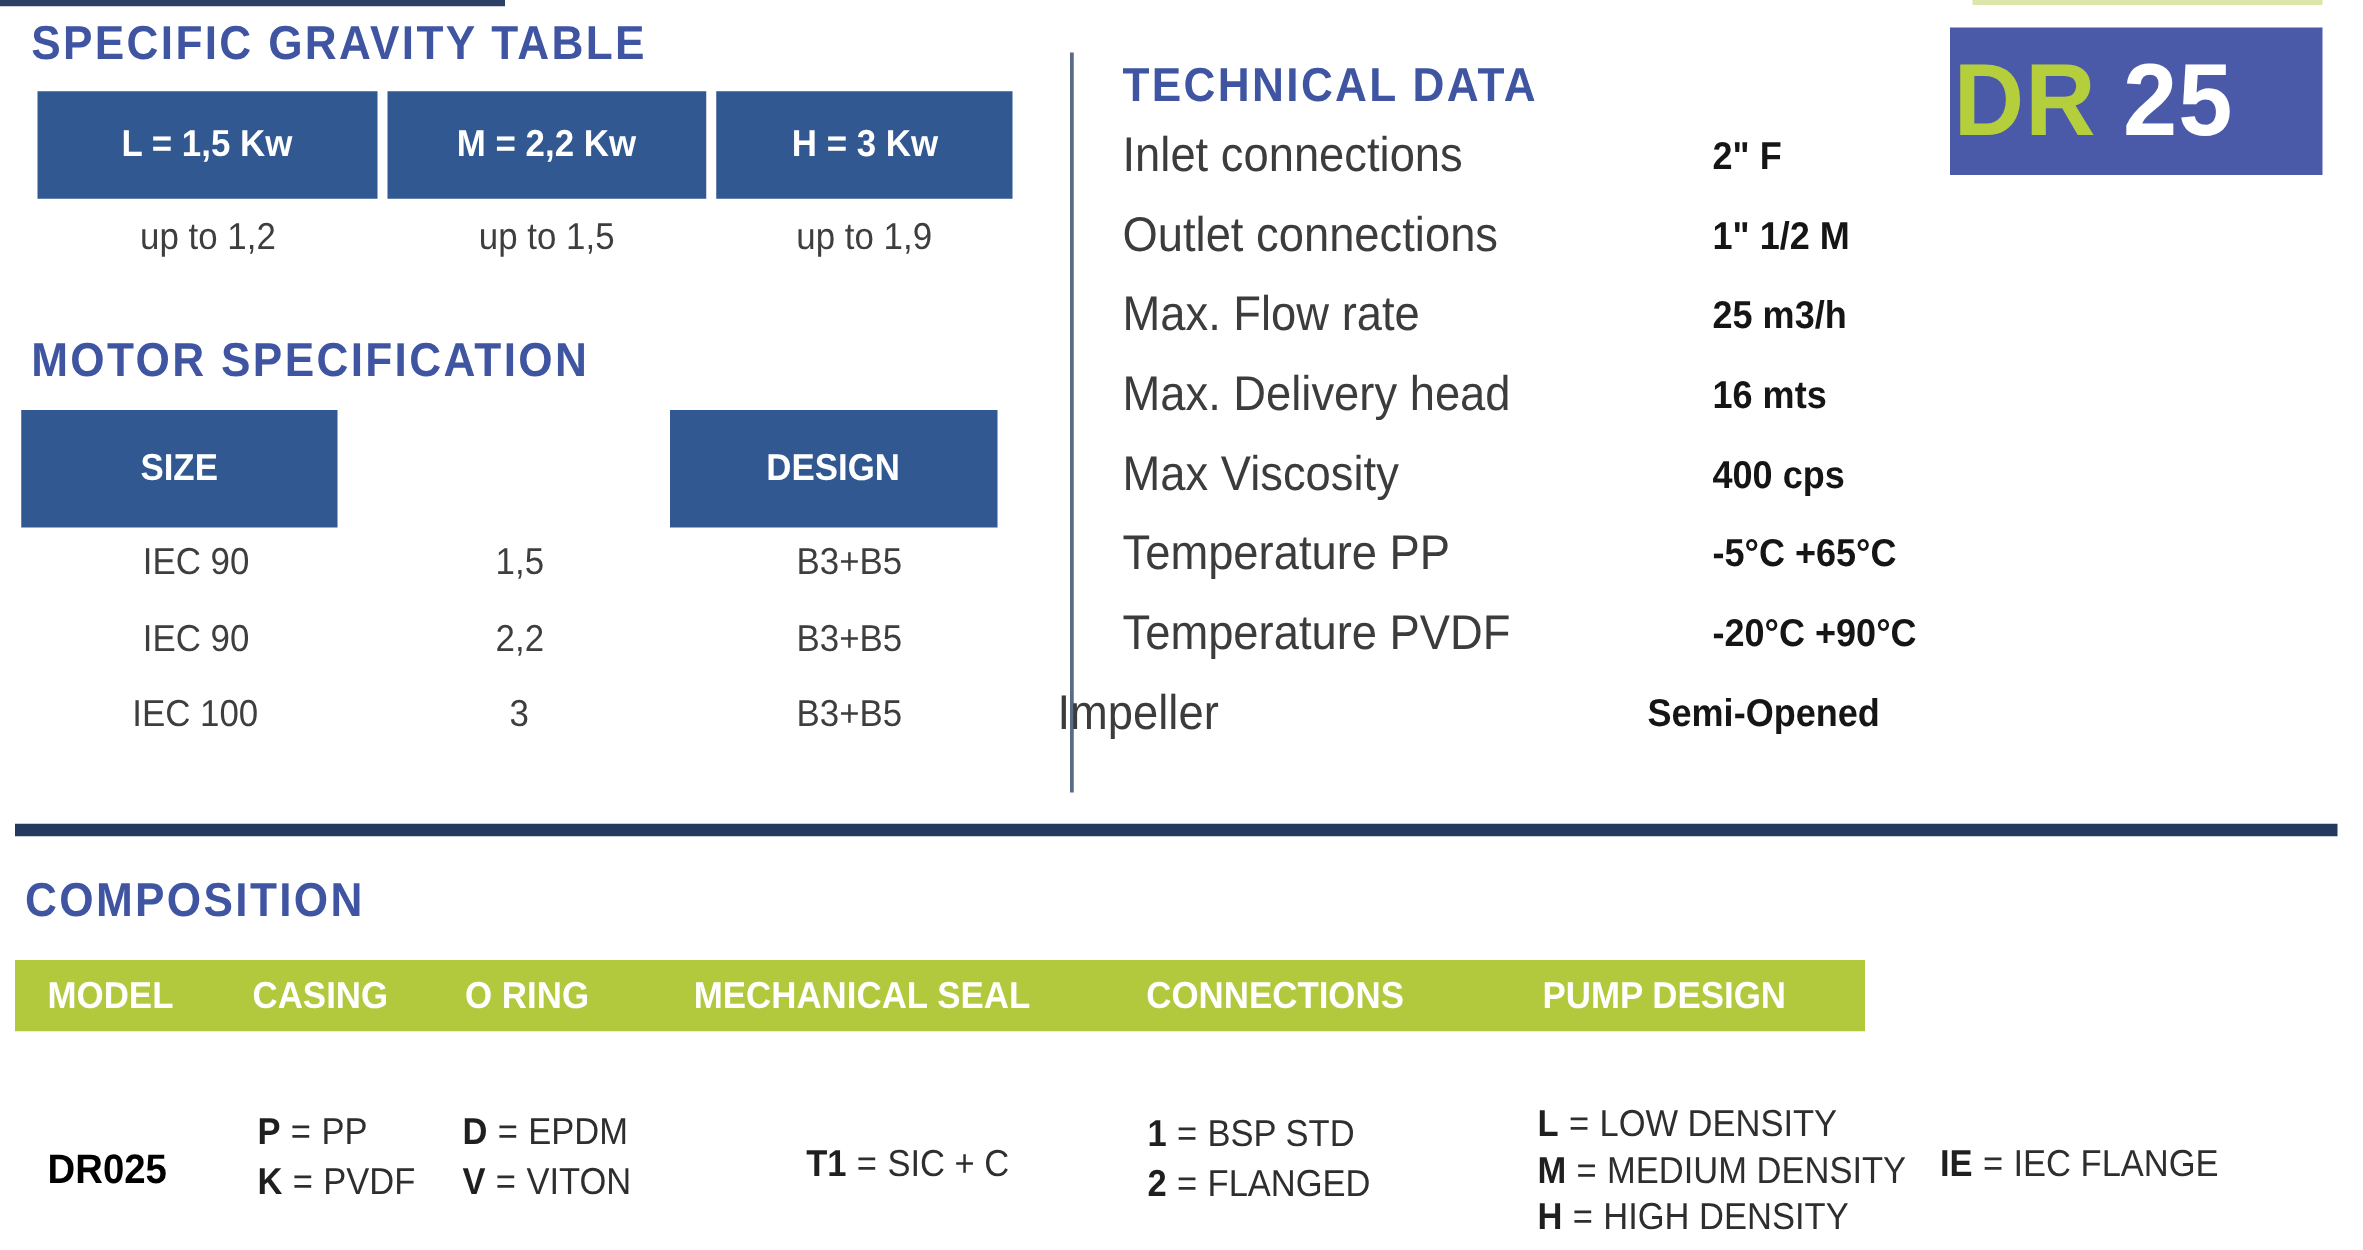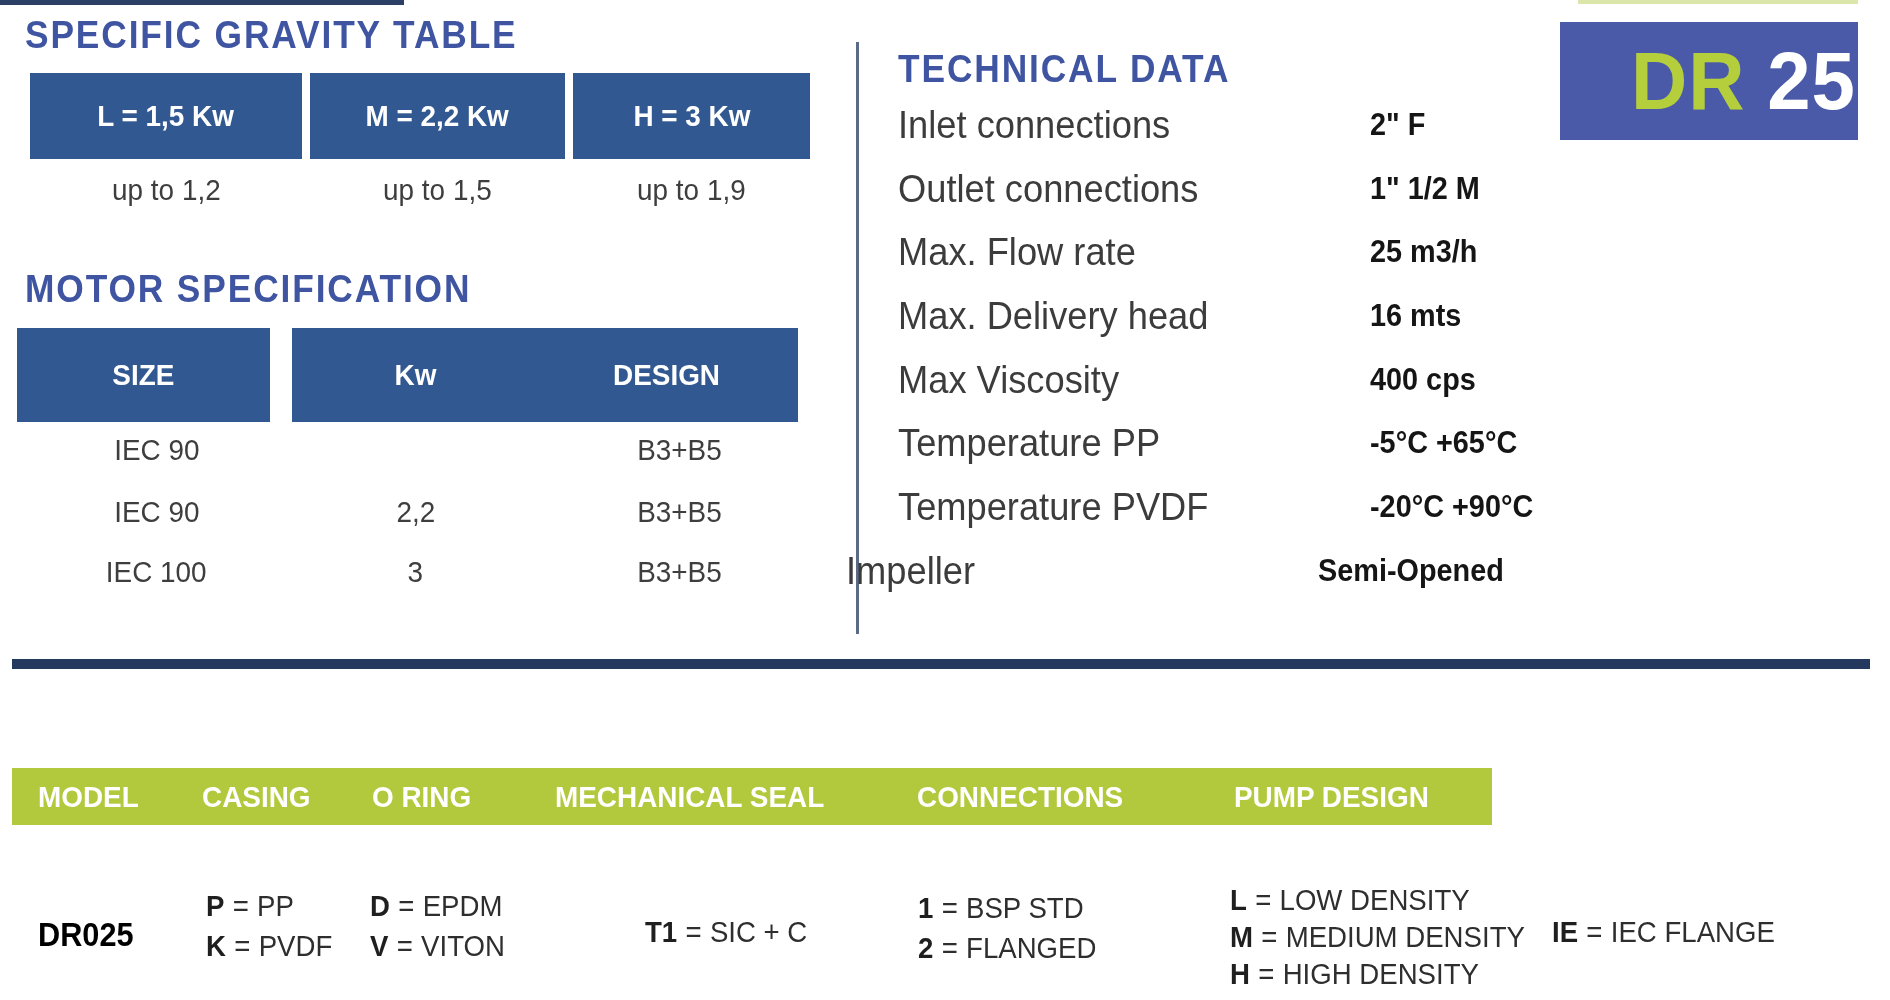--- a/index.html
+++ b/index.html
@@ -21,21 +21,21 @@
   .cond{display:inline-block;transform:scaleX(0.93);transform-origin:0 50%;white-space:nowrap;}
   .cond-c{display:inline-block;transform:scaleX(0.93);white-space:nowrap;}
   .navy-cell{background:var(--table_navy,#315890);color:#ffffff;font-weight:bold;font-size:30px;
              display:flex;align-items:center;justify-content:center;}
   .center-txt{display:flex;align-items:center;justify-content:center;font-size:30px;color:#3E3E3E;}
   .td-row{height:44px;display:flex;align-items:center;}
   .td-label{font-size:39px;color:var(--body_text,#3C3C3C);}
   .td-value{position:absolute;left:472px;font-size:31px;font-weight:bold;color:var(--value_text,#151515);}
   .divider-v{width:3px;background:#5A6B85;}
   .rule-h{background:var(--rule_navy,#24395E);}
-  .badge{background:var(--badge_blue,#4A5AA9);display:flex;align-items:center;justify-content:flex-end;
+  .badge{background:var(--badge_blue,#4A5AA9);display:flex;align-items:center;justify-content:flex-start;
          font-weight:bold;font-size:82px;letter-spacing:1px;}
   .badge-dr{color:var(--badge_green,#B5CE3B);display:inline-block;transform:scaleX(0.95);}
   .badge-num{color:#ffffff;margin-left:16px;display:inline-block;transform:scaleX(0.95);}
   .greenbar{background:var(--bar_green,#B3C93D);}
   .gb-h{position:absolute;top:0;height:100%;display:flex;align-items:center;color:#ffffff;
         font-weight:bold;font-size:30px;}
   .comp-cell{font-size:30px;color:#2E2E2E;}
   .comp-model{font-size:33px;font-weight:bold;color:#000000;}
   .kv{line-height:40px;white-space:nowrap;transform:scaleX(0.92);transform-origin:0 50%;}
   .kv-tight{line-height:37px;}
@@ -73,29 +73,29 @@
   <div class="abs center-txt" style="left:573px;top:168px;width:237px;height:44px">
     <span class="cond-c">up to 1,9</span>
   </div>
 
   <h2 class="abs h-sec" style="left:25px;top:268px">
     <span class="cond">MOTOR SPECIFICATION</span>
   </h2>
   <div class="abs navy-cell" style="left:17px;top:328px;width:253px;height:94px">
     <span class="cond-c">SIZE</span>
   </div>
-  <div class="abs navy-cell" style="left:292px;top:328px;width:247px;height:94px">
-    <span class="cond-c">Kw</span>
-  </div>
   <div class="abs navy-cell" style="left:536px;top:328px;width:262px;height:94px">
     <span class="cond-c">DESIGN</span>
   </div>
 
   <div class="abs center-txt" style="left:30px;top:428px;width:253px;height:44px">
     <span class="cond-c">IEC 90</span>
+  </div>
+  <div class="abs center-txt" style="left:292px;top:428px;width:247px;height:44px">
+    <span class="cond-c">1,5</span>
   </div>
   <div class="abs center-txt" style="left:548px;top:428px;width:262px;height:44px">
     <span class="cond-c">B3+B5</span>
   </div>
 
   <div class="abs center-txt" style="left:30px;top:490px;width:253px;height:44px">
     <span class="cond-c">IEC 90</span>
   </div>
   <div class="abs center-txt" style="left:292px;top:490px;width:247px;height:44px">
     <span class="cond-c">2,2</span>
@@ -153,20 +153,23 @@
     <span class="td-value"><span class="cond">Semi-Opened</span></span>
   </div>
 
   <div class="abs badge" style="left:1560px;top:22px;width:298px;height:118px">
     <span class="badge-dr">DR</span>
     <span class="badge-num">25</span>
   </div>
 
   <div class="abs rule-h" style="left:12px;top:659px;width:1858px;height:10px"></div>
 
+  <h2 class="abs h-sec" style="left:20px;top:700px">
+    <span class="cond">COMPOSITION</span>
+  </h2>
 
   <div class="abs greenbar" style="left:12px;top:768px;width:1480px;height:57px">
     <span class="gb-h" style="left:26px">
         <span class="cond">MODEL</span>
       </span>
     <span class="gb-h" style="left:190px">
         <span class="cond">CASING</span>
       </span>
     <span class="gb-h" style="left:360px">
         <span class="cond">O RING</span>

